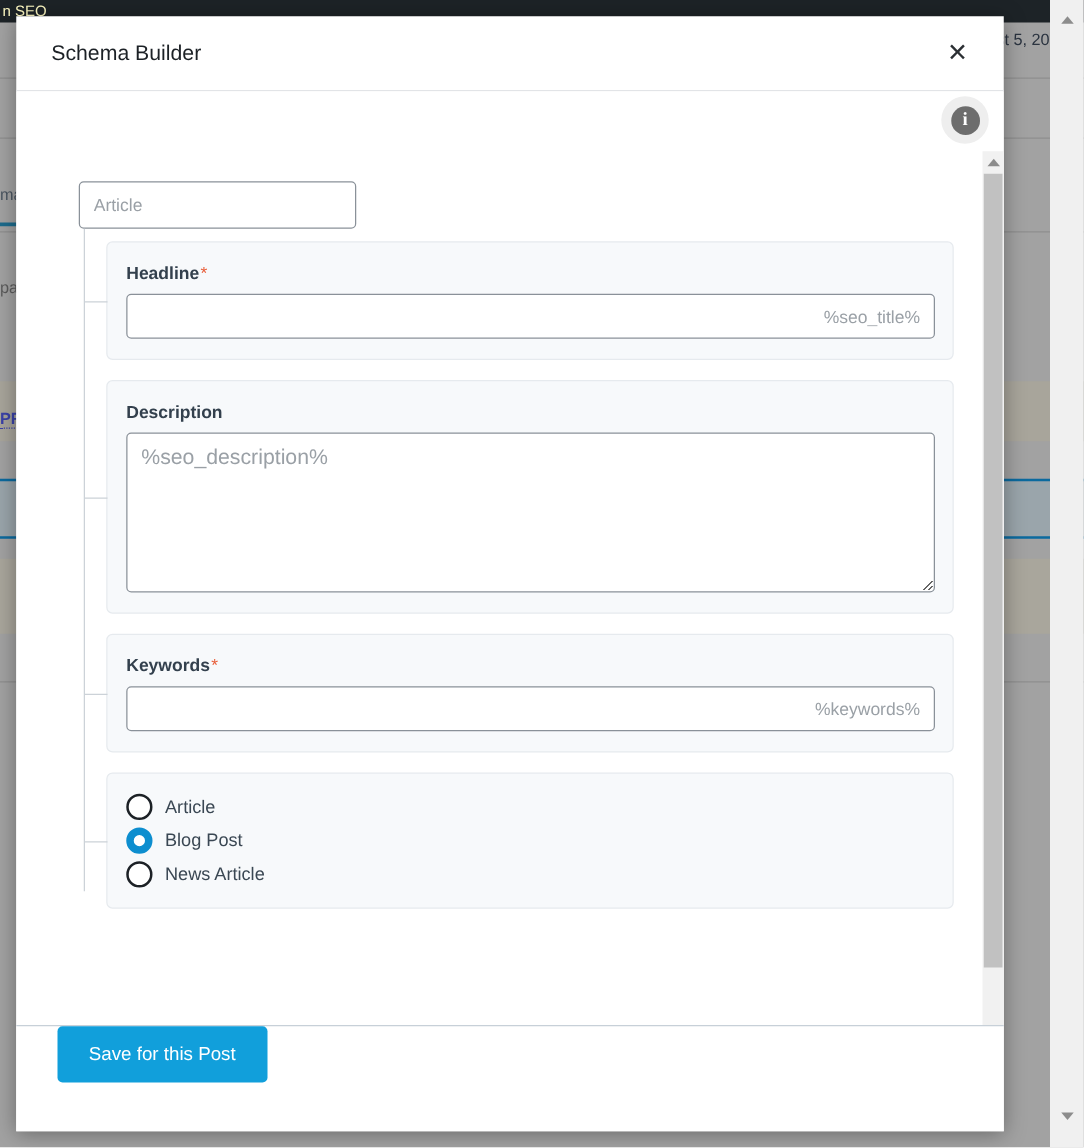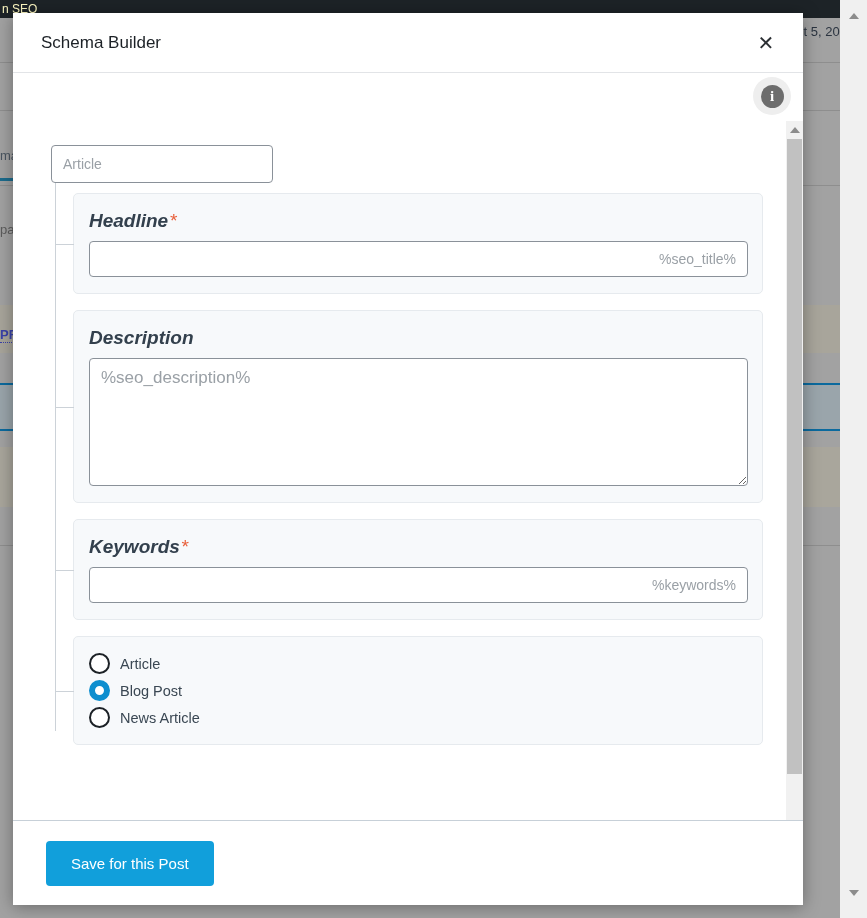--- a/index.html
+++ b/index.html
@@ -230,21 +230,21 @@
 
   
   #form-scroll {
     flex: 1 1 auto;
     position: relative;
     overflow: hidden;
     padding: 24px 0 0 0;
     background: #ffffff;
   }
   #form-inner {
-    padding: 0 40px 0 38px;
+    padding: 0 40px 0 50px;
     position: relative;
   }
 
   
   #root-node {
     width: 222px;
     height: 38px;
     border: 1px solid #8a9199;
     border-radius: 4px;
     padding: 0 11px;
@@ -284,25 +284,24 @@
     content: "";
     position: absolute;
     left: -18px;
     top: 50%;
     width: 18px;
     height: 1px;
     background: #ccd2d8;
   }
 
   .field-label {
-    font-size: 19px;
+    font-size: 14px;
     font-weight: bold;
     color: #33404d;
     margin-bottom: 9px;
-    font-style: italic;
   }
   .req {
     color: #e8603c;
     font-weight: normal;
     margin-left: 1px;
   }
 
   .text-input {
     width: 100%;
     height: 36px;
@@ -383,21 +382,21 @@
     background: #c1c1c1;
   }
 
   
   #modal-footer {
     flex: 0 0 auto;
     height: 85px;
     border-top: 1px solid #c7d0d8;
     background: #fff;
     display: flex;
-    align-items: center;
+    align-items: flex-start;
     padding-left: 33px;
     position: relative;
     z-index: 6;
   }
   #save-btn {
     background: #119fdb;
     color: #ffffff;
     border: none;
     border-radius: 4px;
     font-size: 15px;

